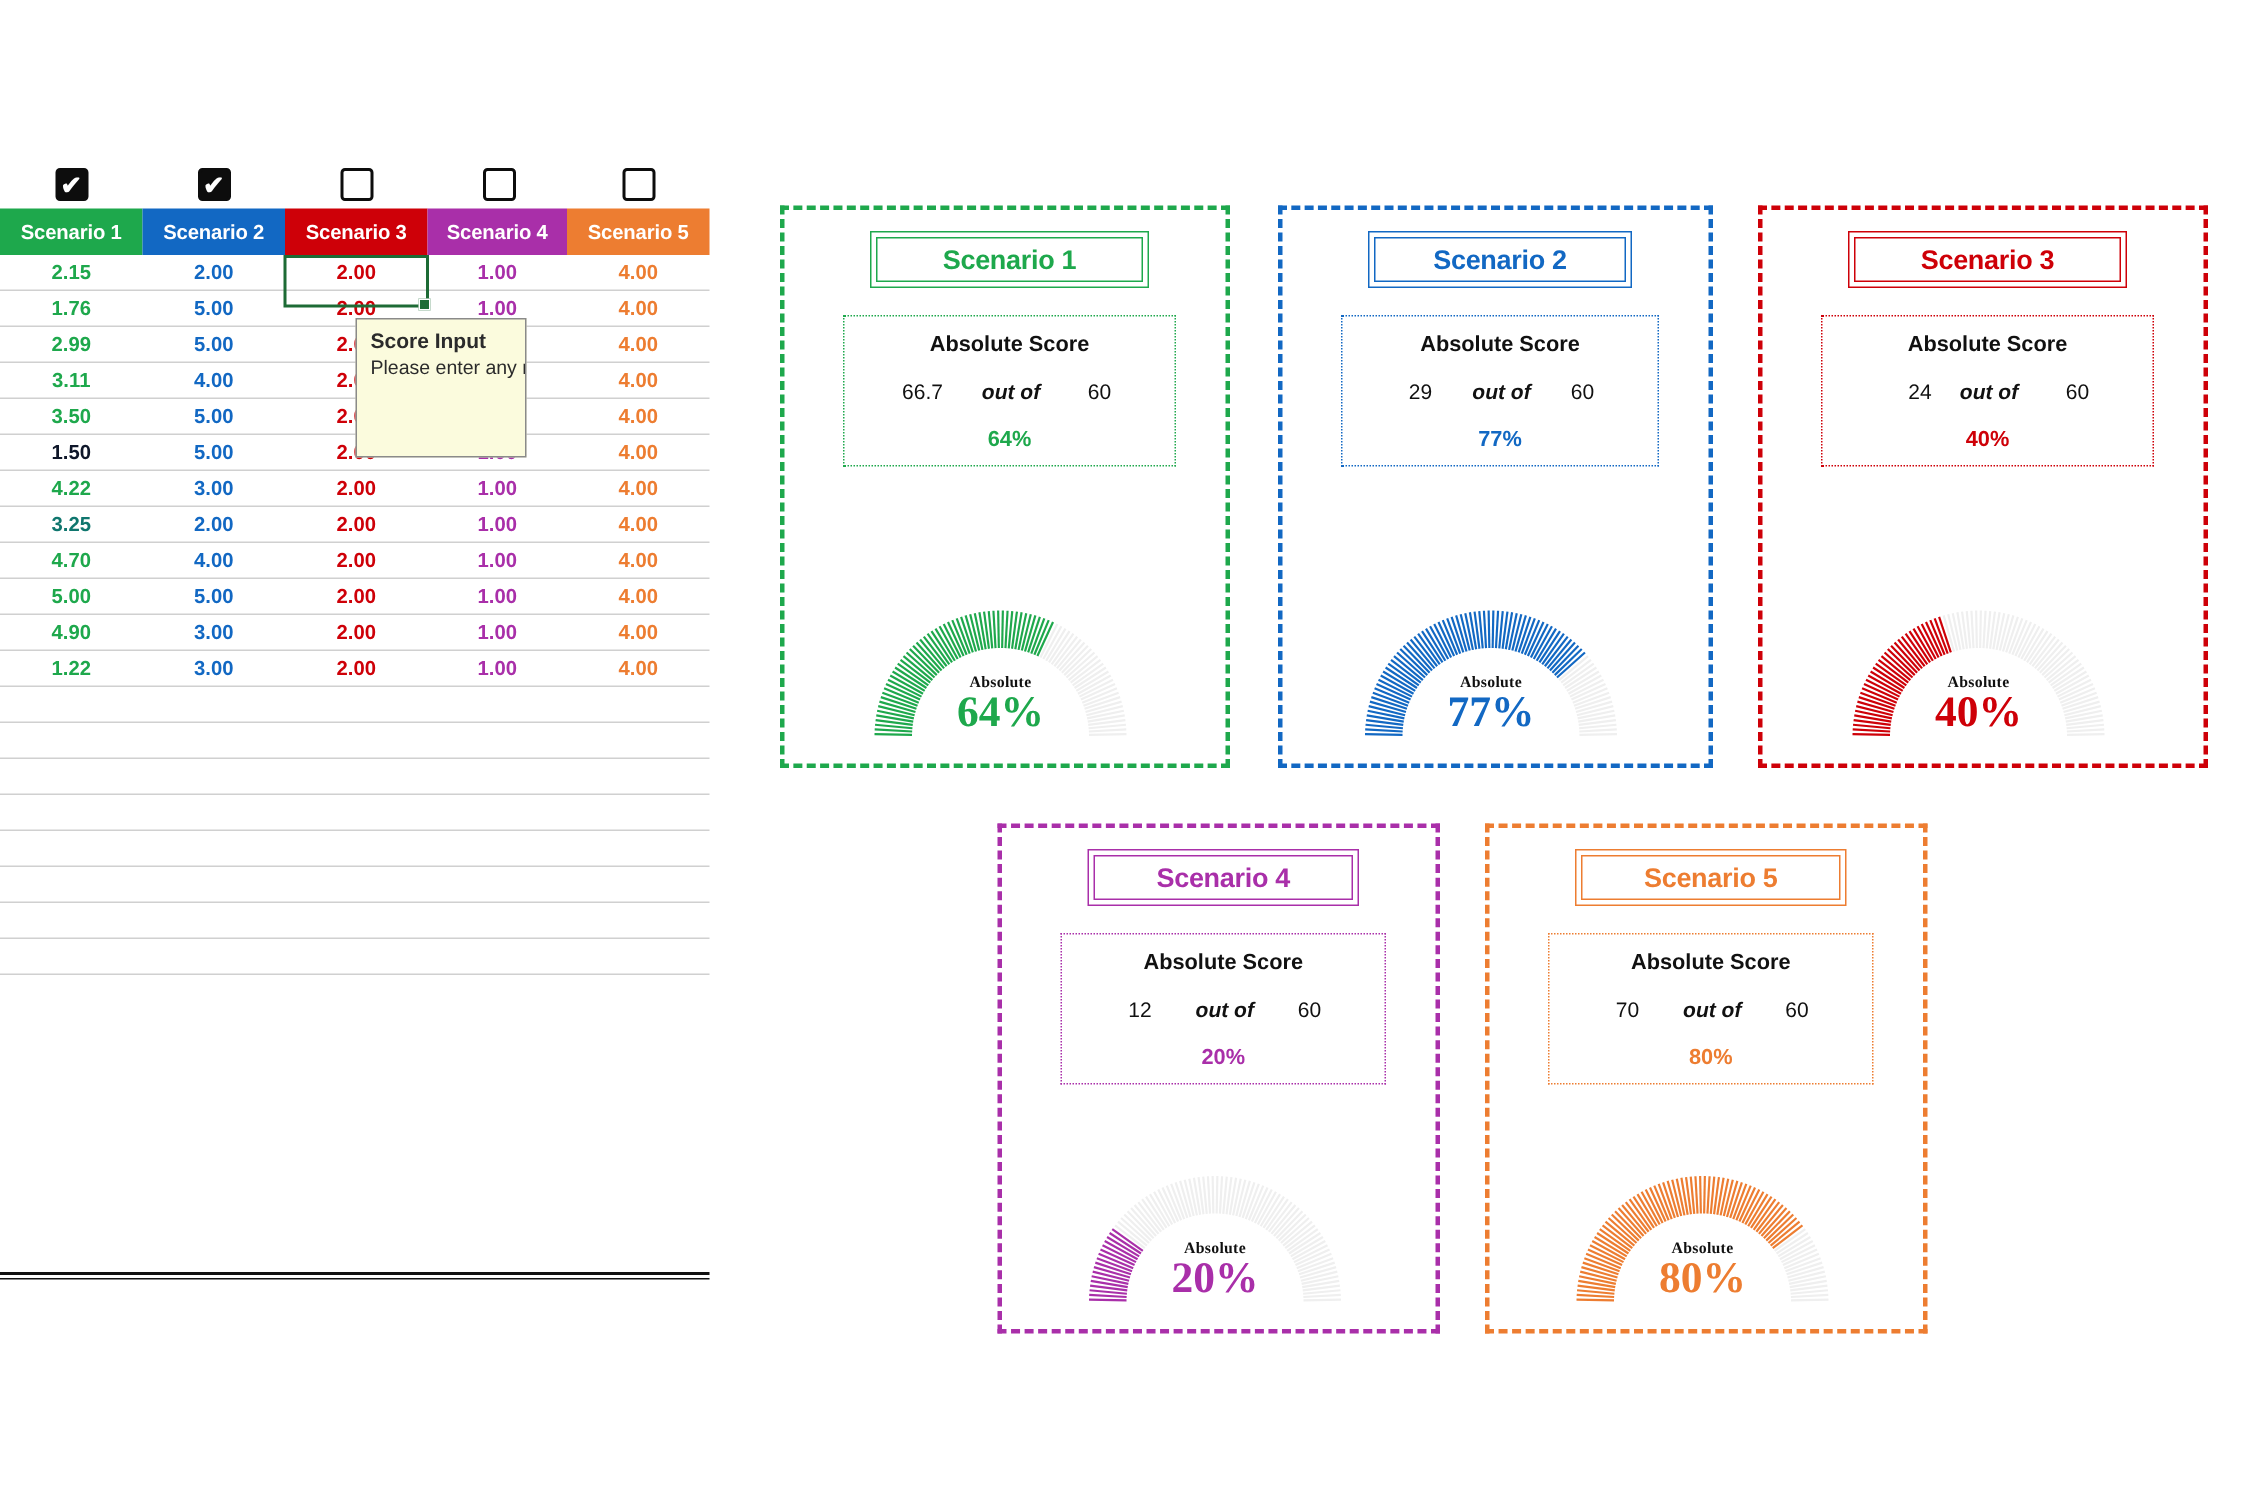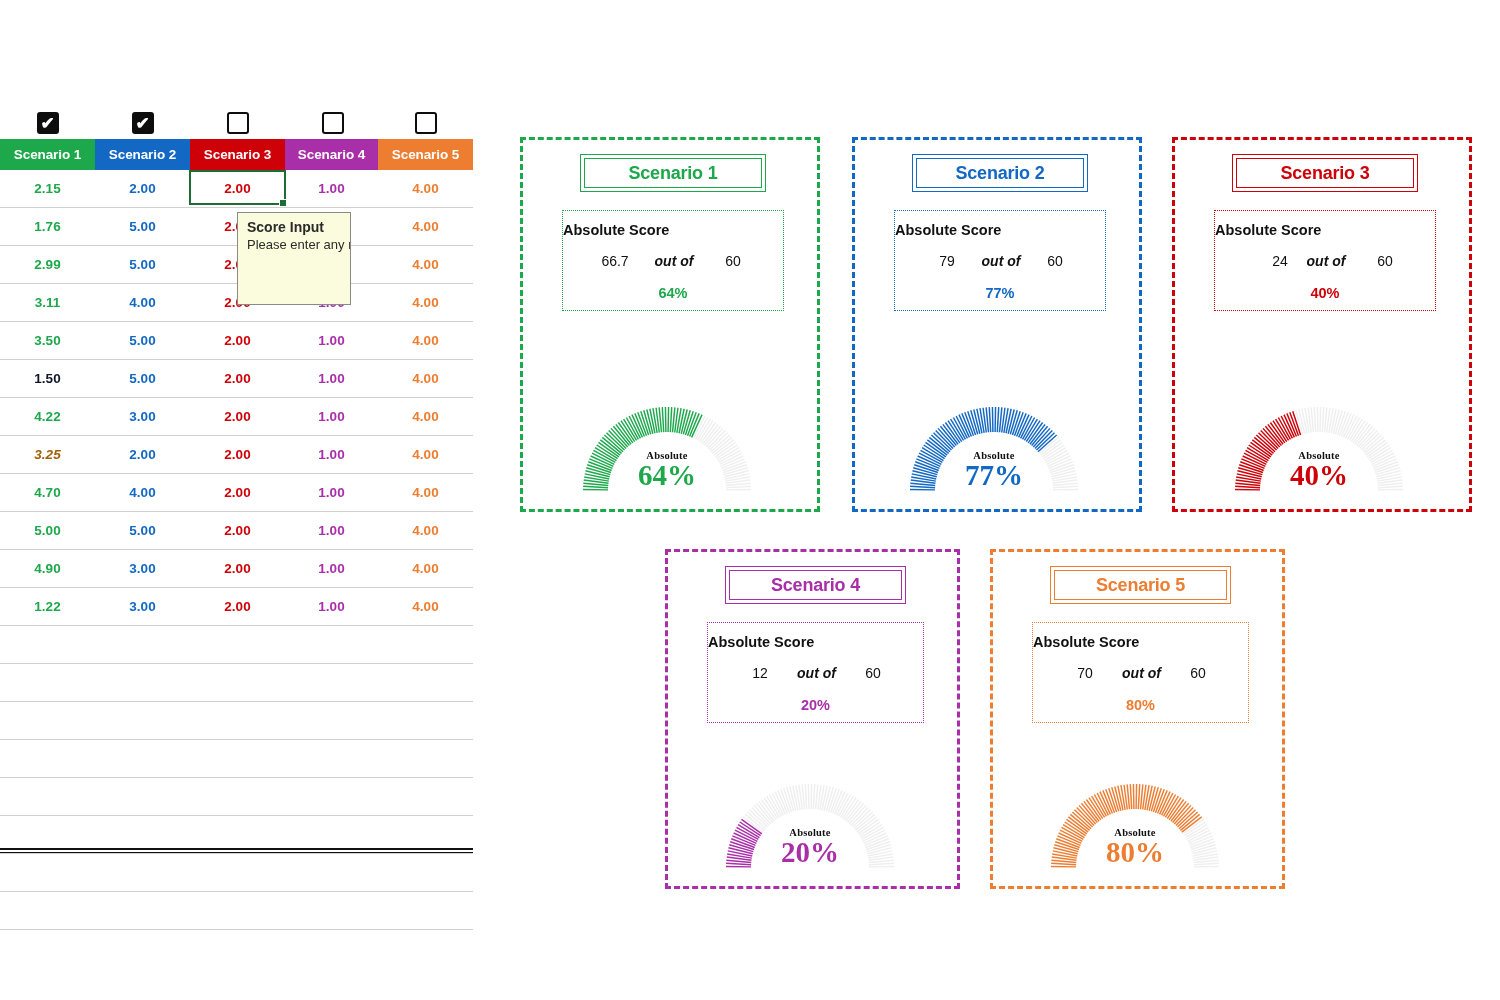--- a/index.html
+++ b/index.html
@@ -30,21 +30,21 @@
   .hdr-row { position: absolute; left: 0; top: 139px; width: 473px; height: 31px; display: flex; }
   .hdr-cell {
     width: 95px; height: 31px;
     display: flex; align-items: center; justify-content: center;
     color: #ffffff; font-size: 13.5px; font-weight: bold; letter-spacing: -0.1px;
   }
   .hdr-cell:nth-child(4) { width: 93px; }
   .hdr-cell:nth-child(5) { width: 95px; }
 
   .grid { position: absolute; left: 0; top: 170px; width: 473px; }
-  .g-row { position: relative; height: 38px; display: flex; border-bottom: 1.2px solid #d0d0d0; }
+  .g-row { position: relative; height: 24px; display: flex; border-bottom: 1.2px solid #d0d0d0; }
   .g-cell {
     width: 95px; height: 100%;
     display: flex; align-items: center; justify-content: center;
     font-size: 13.5px; font-weight: bold;
   }
   .g-cell:nth-child(4) { width: 93px; }
 
   .sheet-foot {
     position: absolute; left: 0; top: 848px; width: 473px;
     border-top: 2.2px solid #111; border-bottom: 1.6px solid #111; height: 5px;
@@ -84,21 +84,21 @@
   .card-title-box .inner {
     position: absolute; left: 3px; top: 3px; right: 3px; bottom: 3px;
   }
   .card-title-txt {
     position: relative; font-size: 18px; font-weight: bold; letter-spacing: -0.2px;
   }
   .score-box {
     position: absolute; background: #ffffff;
   }
   .score-head {
-    position: absolute; left: 0; right: 0; top: 11px; text-align: left;
+    position: absolute; left: 0; right: 0; top: 11px; text-align: center;
     font-size: 14.5px; font-weight: bold; color: #111111;
   }
   .score-num, .score-outof, .score-max {
     position: absolute; top: 42px; font-size: 14px; color: #111111; text-align: center;
   }
   .score-outof { font-style: italic; font-weight: bold; }
   .score-pct {
     position: absolute; left: 0; right: 0; top: 74px; text-align: center;
     font-size: 14.5px; font-weight: bold;
   }
@@ -192,21 +192,21 @@
           <div class="g-cell" style="color: rgb(237, 125, 49);">4.00</div>
         </div>
         <div class="g-row">
           <div class="g-cell" style="color: rgb(30, 168, 76);">4.22</div>
           <div class="g-cell" style="color: rgb(18, 104, 195);">3.00</div>
           <div class="g-cell" style="color: rgb(206, 0, 8);">2.00</div>
           <div class="g-cell" style="color: rgb(169, 47, 169);">1.00</div>
           <div class="g-cell" style="color: rgb(237, 125, 49);">4.00</div>
         </div>
         <div class="g-row">
-          <div class="g-cell" style="color: #a16207; font-style: italic;">3.25</div>
+          <div class="g-cell" style="color: #0f766e;">3.25</div>
           <div class="g-cell" style="color: rgb(18, 104, 195);">2.00</div>
           <div class="g-cell" style="color: rgb(206, 0, 8);">2.00</div>
           <div class="g-cell" style="color: rgb(169, 47, 169);">1.00</div>
           <div class="g-cell" style="color: rgb(237, 125, 49);">4.00</div>
         </div>
         <div class="g-row">
           <div class="g-cell" style="color: rgb(30, 168, 76);">4.70</div>
           <div class="g-cell" style="color: rgb(18, 104, 195);">4.00</div>
           <div class="g-cell" style="color: rgb(206, 0, 8);">2.00</div>
           <div class="g-cell" style="color: rgb(169, 47, 169);">1.00</div>
@@ -406,21 +406,21 @@
           <div class="gauge-value" style="top: 58px; color: rgb(30, 168, 76);">64%</div>
         </div>
       </div>
       <div class="card" style="left: 852px; top: 137px; width: 290px; height: 375px; border: 3.5px dashed rgb(18, 104, 195);">
         <div class="card-title-box" style="left: 57px; top: 14px; width: 176px; height: 38px; border: 1.6px solid rgb(18, 104, 195);">
           <div class="inner" style="border: 1.6px solid rgb(18, 104, 195);"></div>
           <span class="card-title-txt" style="color: rgb(18, 104, 195);">Scenario 2</span>
         </div>
         <div class="score-box" style="left: 39px; top: 70px; width: 212px; height: 101px; border: 1px dotted rgb(18, 104, 195);">
           <div class="score-head">Absolute Score</div>
-          <div class="score-num" style="left: 8px; width: 88px;">79</div>
+          <div class="score-num" style="left: 8px; width: 88px;">29</div>
           <div class="score-outof" style="left: 62px; width: 88px;">out of</div>
           <div class="score-max" style="left: 116px; width: 88px;">60</div>
           <div class="score-pct" style="color: rgb(18, 104, 195);">77%</div>
         </div>
         <div class="gauge" style="left: 51px; top: 263px; width: 176px; height: 96px;">
           <svg width="176" height="96" viewBox="0 0 176 96">
             <line x1="29.01" y1="86.90" x2="4.01" y2="86.43" stroke="#1268C3" stroke-width="1.45" stroke-linecap="butt"></line>
             <line x1="29.09" y1="84.69" x2="4.13" y2="83.29" stroke="#1268C3" stroke-width="1.45" stroke-linecap="butt"></line>
             <line x1="29.26" y1="82.49" x2="4.37" y2="80.16" stroke="#1268C3" stroke-width="1.45" stroke-linecap="butt"></line>
             <line x1="29.50" y1="80.30" x2="4.72" y2="77.04" stroke="#1268C3" stroke-width="1.45" stroke-linecap="butt"></line>

